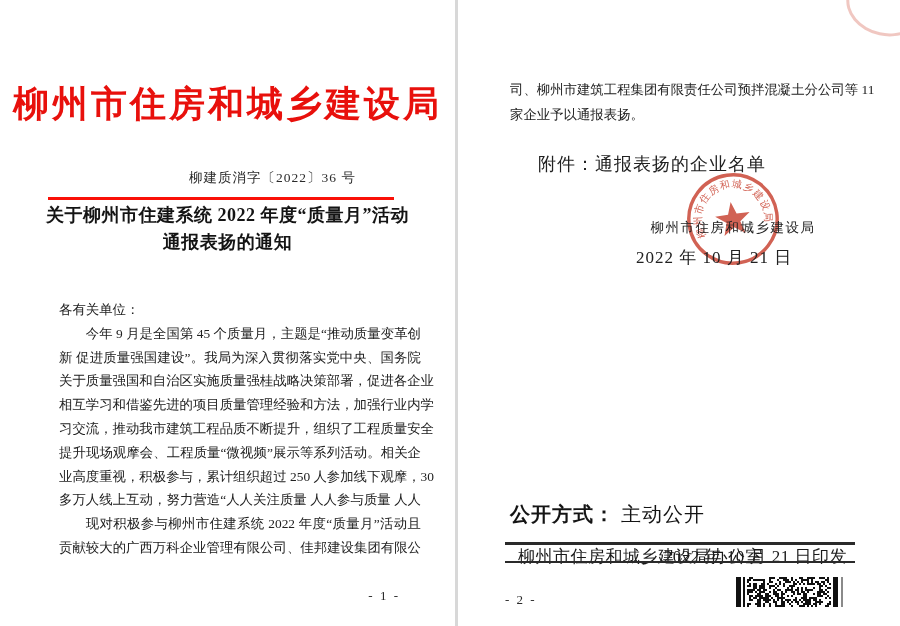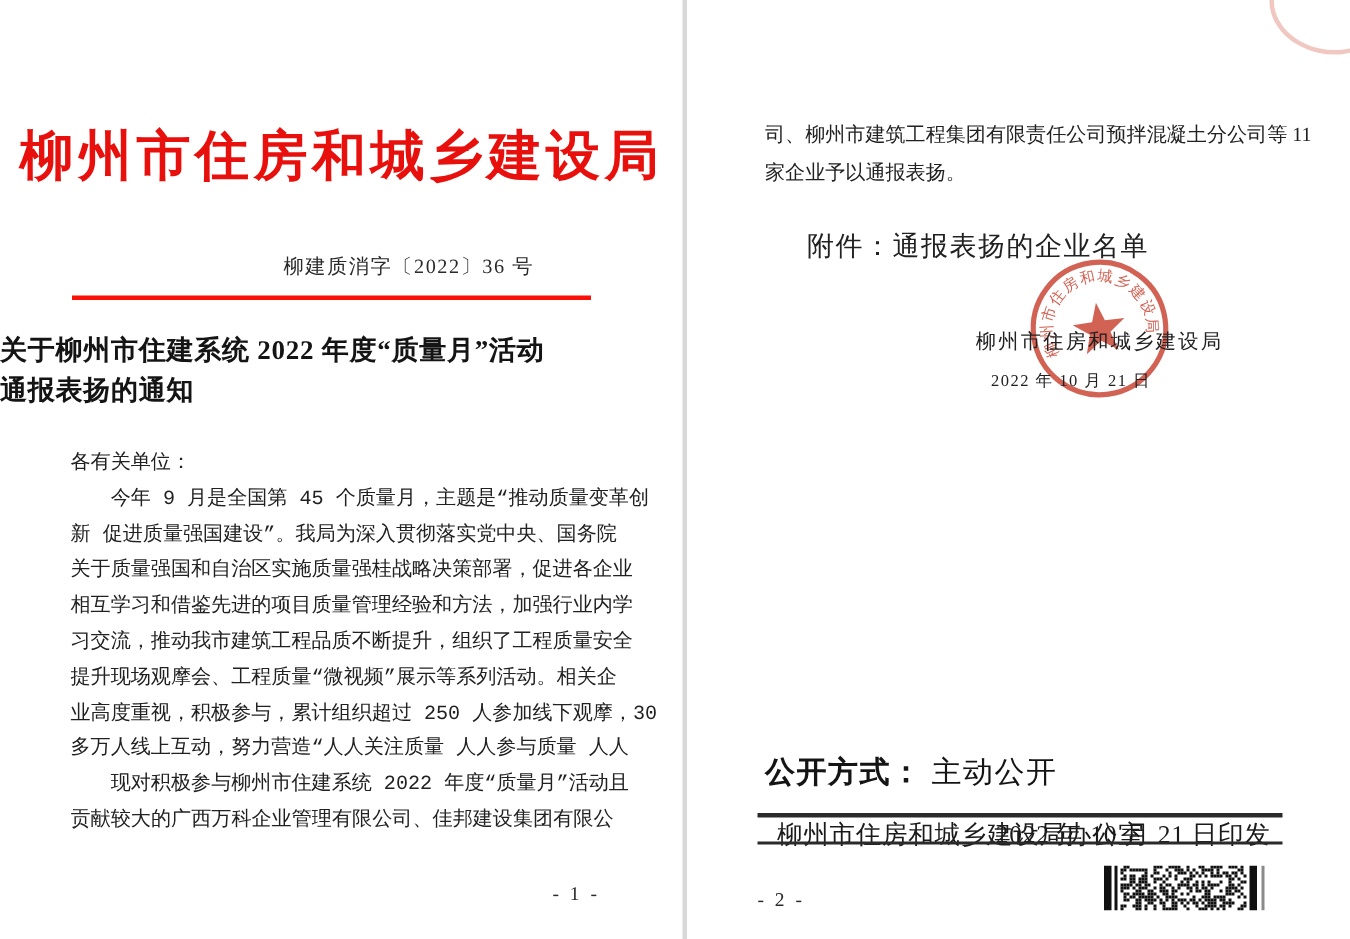--- a/index.html
+++ b/index.html
@@ -16,41 +16,41 @@
   .page-left{left:0;width:455px;}
   .page-right{left:458px;width:442px;}
   .page-divider{position:absolute;top:0;left:455px;width:3px;height:626px;background:#d8d8d8;}
 
   
   .masthead{position:absolute;top:80px;left:0;width:455px;text-align:center;
     font-size:36px;font-weight:bold;letter-spacing:3px;color:var(--masthead_red);white-space:nowrap;}
   .docnum{position:absolute;top:169px;left:0;width:545px;text-align:center;
     font-size:13.5px;letter-spacing:1px;color:#2a2a2a;}
   .redrule{position:absolute;top:197px;left:48px;width:346px;height:3px;background:var(--rule_red);}
-  .doc-title{position:absolute;top:220px;left:0;width:455px;
+  .doc-title{position:absolute;top:202px;left:0;width:455px;text-align:center;
     font-size:18px;font-weight:bold;line-height:27px;letter-spacing:0.5px;color:#141414;}
   .body-block{position:absolute;font-size:13.4px;color:#212121;}
-  .body1{top:298px;left:47px;width:362px;font-family:Liberation Mono, monospace;}
+  .body1{top:298px;left:59px;width:362px;}
   .body1 .line{height:23.8px;line-height:23.8px;white-space:nowrap;overflow:visible;}
   .body2{top:78px;left:52px;width:340px;}
   .body2 .line{height:24.5px;line-height:24.5px;white-space:nowrap;}
   .ind{text-indent:2em;}
   .jl{text-align:justify;text-align-last:justify;}
   .pagenum{position:absolute;font-size:13px;letter-spacing:2px;color:#2a2a2a;}
   .pn1{top:588px;right:55px;}
   .pn2{top:592px;left:47px;}
 
   
   .attachment{position:absolute;top:152px;left:80px;font-size:18px;letter-spacing:1px;color:#212121;}
   .seal{position:absolute;top:171px;left:227px;width:96px;height:96px;opacity:0.82;
     transform:rotate(-8deg);z-index:1;}
   .signer{position:absolute;top:219px;left:150px;width:250px;text-align:center;
     font-size:13.5px;letter-spacing:1.5px;color:#212121;z-index:2;}
   .signdate{position:absolute;top:246px;left:131px;width:250px;text-align:center;
-    font-size:11px;letter-spacing:1px;color:#212121;z-index:2;}
+    font-size:17px;letter-spacing:1px;color:#212121;z-index:2;}
   .publicity{position:absolute;top:501px;left:52px;font-size:20px;color:#141414;}
   .publicity .plabel{font-weight:bold;letter-spacing:1px;}
   .publicity .pvalue{font-weight:normal;letter-spacing:1px;margin-left:6px;}
   .footer-rule-top{position:absolute;top:542px;left:47px;width:350px;height:2.5px;background:#2a2a2a;}
   .footer-rule-bottom{position:absolute;top:561px;left:47px;width:350px;height:1.8px;background:#2a2a2a;}
   .footer-row{position:absolute;top:545px;left:47px;width:350px;height:16px;font-size:17px;color:#1a1a1a;}
   .footer-left{position:absolute;left:13px;top:0;letter-spacing:0.5px;}
   .footer-right{position:absolute;right:8px;top:0;letter-spacing:0.5px;}
   .barcode{position:absolute;top:577px;left:278px;width:112px;height:30px;z-index:2;}
   .corner-stamp{position:absolute;top:-28px;left:388px;width:80px;height:64px;

